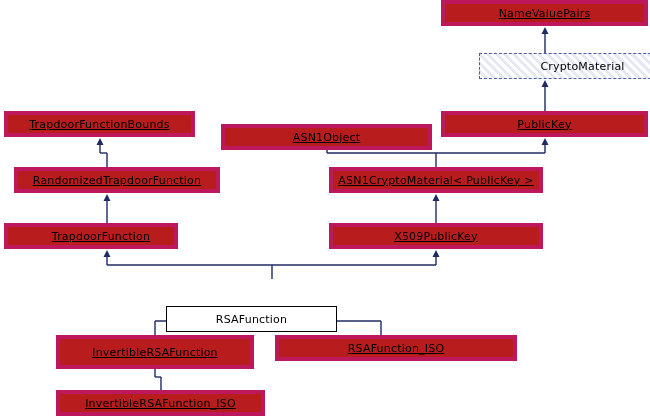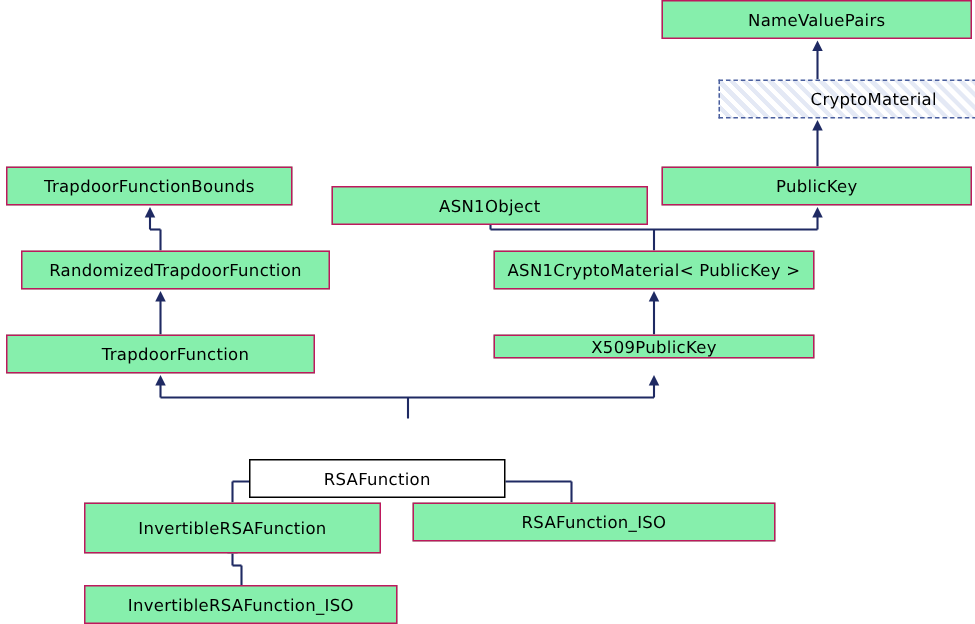--- a/index.html
+++ b/index.html
@@ -30,22 +30,23 @@
     display: flex;
     align-items: center;
     justify-content: center;
     font-size: 11px;
     line-height: 1;
     color: #000000;
     white-space: nowrap;
     letter-spacing: 0.2px;
   }
   .node.filled {
-    background: #86efac;
-    border: 1px solid #be185d;
+    background: #b91c1c;
+    border: 4px solid #be185d;
+    text-decoration: underline;
   }
   .node.current {
     background: #ffffff;
     border: 1px solid #000000;
   }
   .node.abstract {
     border: 1px dashed #4a5f9e;
     background-color: #ffffff;
     background-image: repeating-linear-gradient(
       45deg,
@@ -122,24 +123,24 @@
       </div>
       <div class="node filled" style="left: 441px; top: 111px; width: 207px; height: 26px;">
         <span class="label">PublicKey</span>
       </div>
       <div class="node filled" style="left: 14px; top: 167px; width: 206px; height: 26px;">
         <span class="label">RandomizedTrapdoorFunction</span>
       </div>
       <div class="node filled" style="left: 329px; top: 167px; width: 214px; height: 26px;">
         <span class="label">ASN1CryptoMaterial&lt; PublicKey &gt;</span>
       </div>
-      <div class="node filled" style="left: 4px; top: 223px; width: 206px; height: 26px; padding-left: 20px;">
+      <div class="node filled" style="left: 4px; top: 223px; width: 174px; height: 26px; padding-left: 20px;">
         <span class="label">TrapdoorFunction</span>
       </div>
-      <div class="node filled" style="left: 329px; top: 223px; width: 214px; height: 16px;">
+      <div class="node filled" style="left: 329px; top: 223px; width: 214px; height: 26px;">
         <span class="label">X509PublicKey</span>
       </div>
       <div class="node current" style="left: 166px; top: 279px; width: 171px; height: 26px; margin-top: 27px;">
         <span class="label">RSAFunction</span>
       </div>
       <div class="node filled" style="left: 56px; top: 335px; width: 198px; height: 34px;">
         <span class="label">InvertibleRSAFunction</span>
       </div>
       <div class="node filled" style="left: 275px; top: 335px; width: 242px; height: 26px;">
         <span class="label">RSAFunction_ISO</span>

